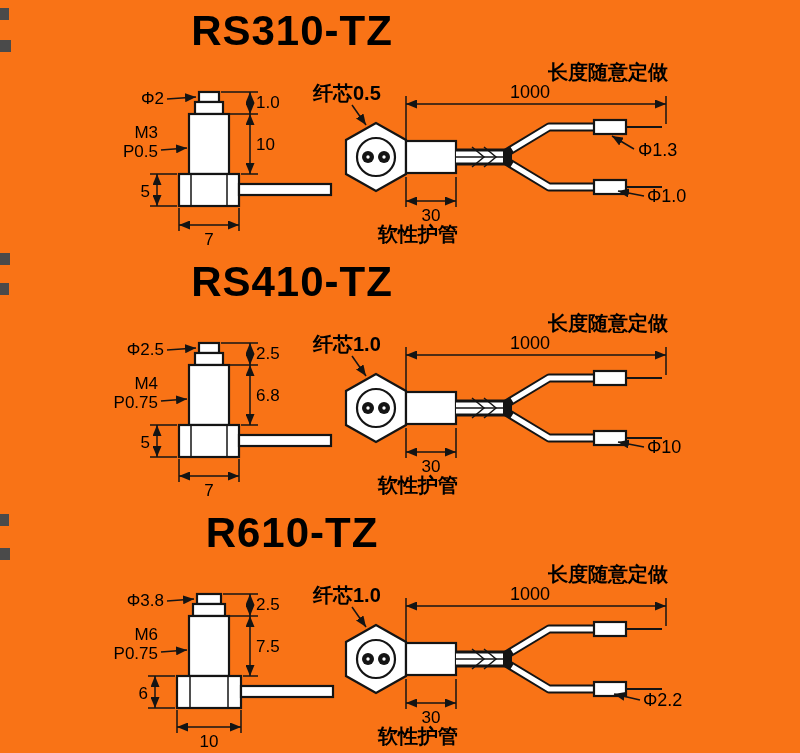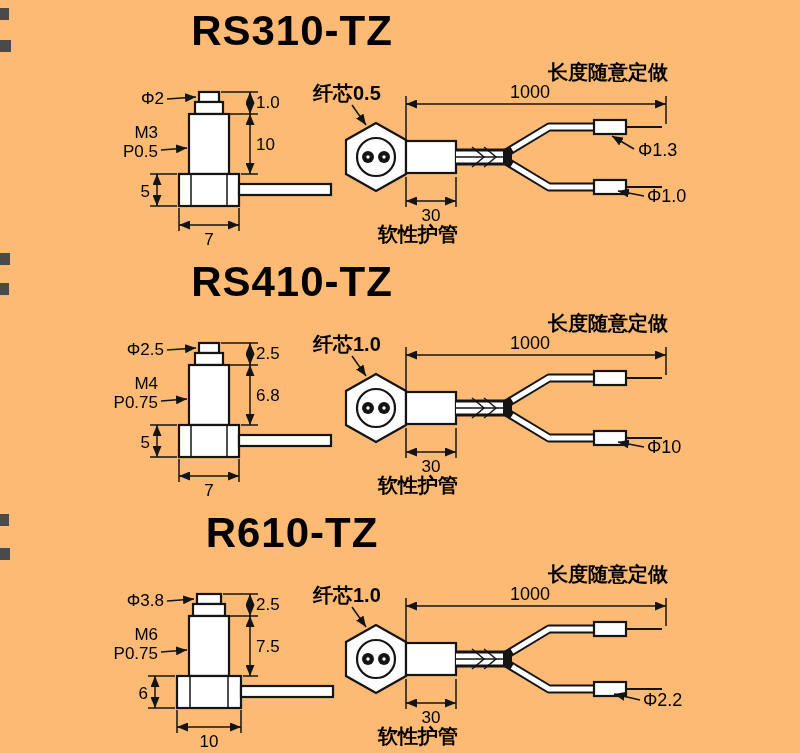--- a/index.html
+++ b/index.html
@@ -1,16 +1,16 @@
 <!DOCTYPE html>
 <html><head>
 <meta charset="utf-8">
 <style>
   html,body{margin:0;padding:0;background:#ffffff;}
-  #page{width:800px;height:753px;background:#fdba74;position:relative;overflow:hidden;}
+  #page{width:800px;height:753px;background:#f97316;position:relative;overflow:hidden;}
   svg{display:block;}
   svg text{font-family:"Liberation Sans","DejaVu Sans",sans-serif;fill:#000;}
   .title{font-size:42px;font-weight:bold;letter-spacing:1px;}
   .lbl{font-size:17px;}
   .lbl2{font-size:18px;}
   .cjk{font-size:20px;font-weight:600;}
   .shape{fill:#fff;stroke:#141414;stroke-width:2.2;}
   .ln{stroke:#141414;stroke-width:2;fill:none;}
   .thin{stroke-width:1.5;}
   .dim{stroke:#141414;stroke-width:1.5;fill:none;}

